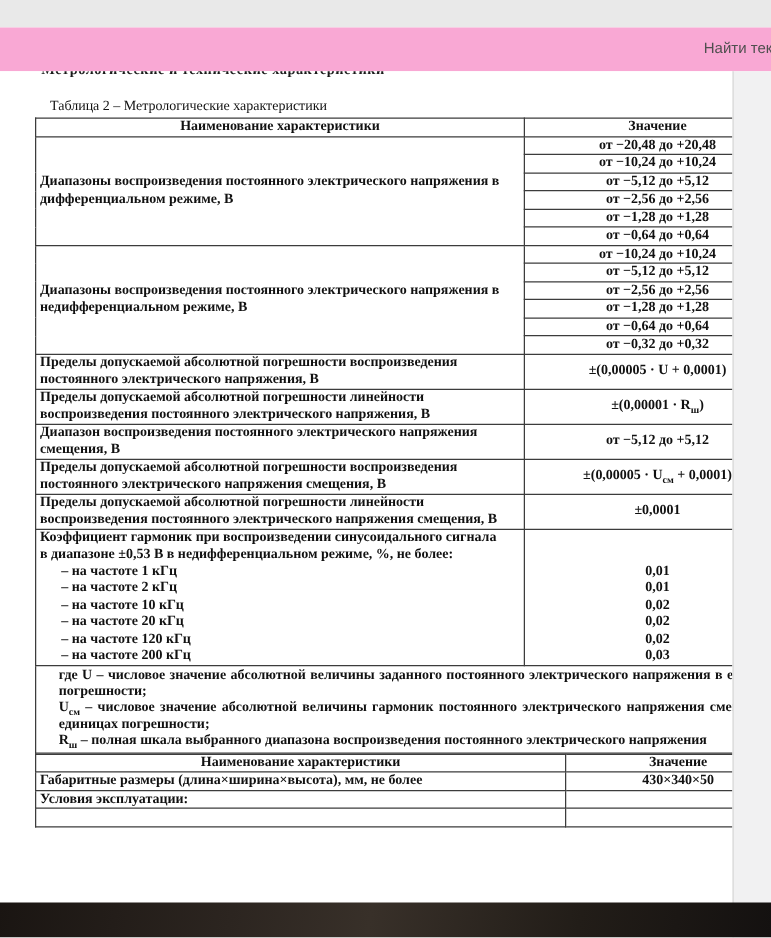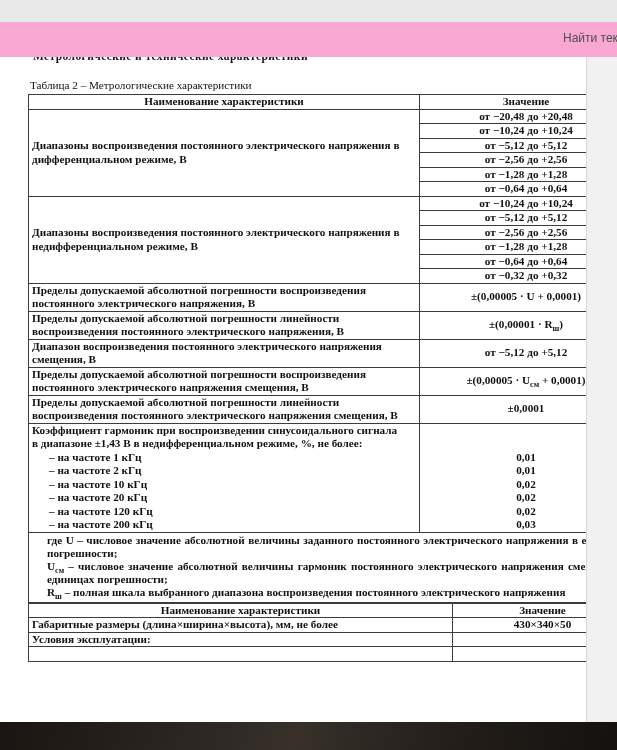--- a/index.html
+++ b/index.html
@@ -11,21 +11,21 @@
   .find-label { position:absolute; top:9px; left:563px; width:60px; white-space:nowrap; overflow:hidden;
                 font-family:"Liberation Sans", sans-serif; font-size:12px; color:#4f4f4f; cursor:pointer; }
 
   .viewer { position:absolute; top:57px; left:0; width:617px; height:693px; }
   .page { position:absolute; top:0; left:0; width:586px; height:693px; background:#ffffff; overflow:hidden; }
   .scroll-panel { position:absolute; top:0; left:586px; width:31px; height:693px; background:#f1f1f2; border-left:1px solid #d8d8d8; }
 
   .clipped-heading { position:absolute; top:-7px; left:33px; font-weight:bold; font-size:11.5px; letter-spacing:0.4px; color:#1a1a1a; white-space:nowrap; }
 
   .content { position:absolute; top:22px; left:28px; width:529px; }
-  .caption { font-size:11.2px; color:#111; margin-left:2px; margin-bottom:3px; }
+  .caption { font-size:11.2px; color:#111; margin-left:12px; margin-bottom:3px; }
   .caption-3 { margin-top:12px; }
 
   table { border-collapse:collapse; width:605px; table-layout:fixed;font-weight:bold; }
   td { border:1px solid #3c3c3c; font-size:11.2px; line-height:13.5px; color:#111; vertical-align:middle; }
   .t2 .c-name { width:391px; }
   .t3 .c-name { width:424px; }
   td.name { text-align:left; padding:0 3px 0 3px; }
   td.val  { text-align:center; padding:0 2px; }
   td.hcell { text-align:center; }
 
@@ -127,21 +127,21 @@
         </tr>
 
         <tr>
           <td class="name">Пределы допускаемой абсолютной погрешности линейности воспроизведения постоянного электрического напряжения смещения, В</td>
           <td class="val">±0,0001</td>
         </tr>
 
         <tr>
           <td class="name harm">
             <div>Коэффициент гармоник при воспроизведении синусоидального сигнала</div>
-            <div>в диапазоне ±1,43 В в недифференциальном режиме, %, не более:</div>
+            <div>в диапазоне ±0,53 В в недифференциальном режиме, %, не более:</div>
             <div class="hitem">– на частоте 1 кГц</div>
             <div class="hitem">– на частоте 2 кГц</div>
             <div class="hitem">– на частоте 10 кГц</div>
             <div class="hitem">– на частоте 20 кГц</div>
             <div class="hitem">– на частоте 120 кГц</div>
             <div class="hitem">– на частоте 200 кГц</div>
           </td>
           <td class="val harmv">
             <div class="spacer2"></div>
             <div>0,01</div>

